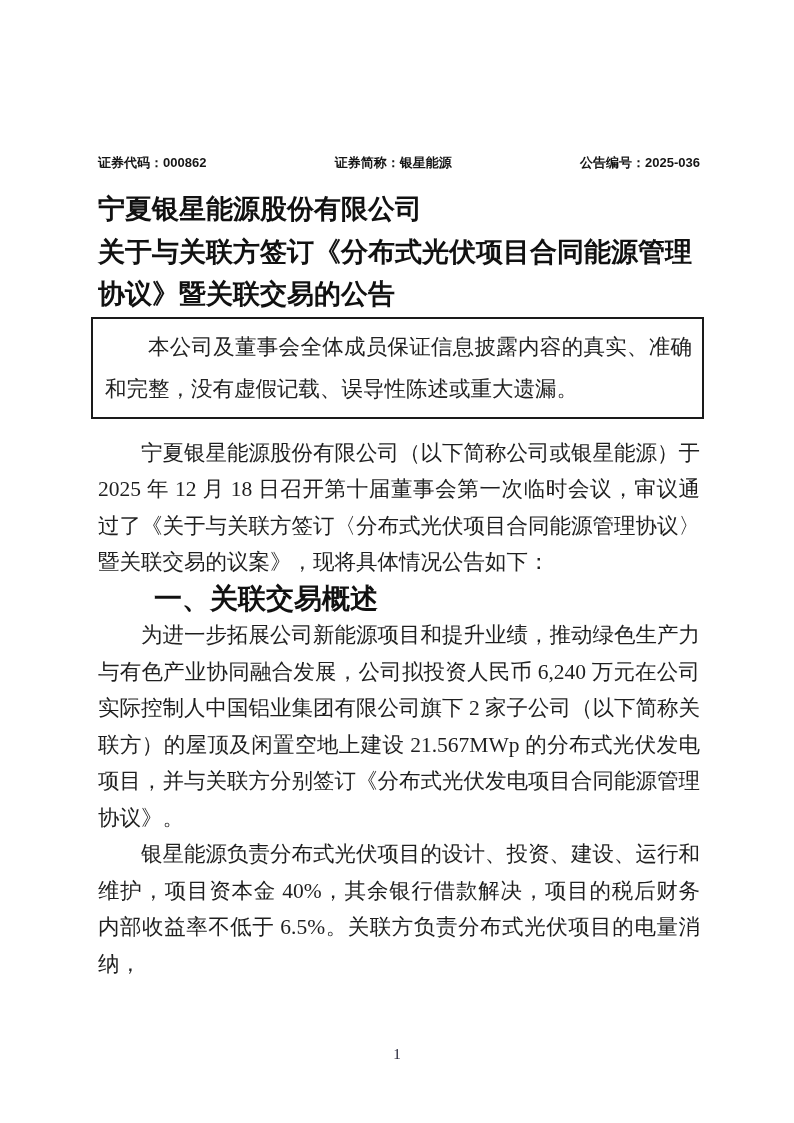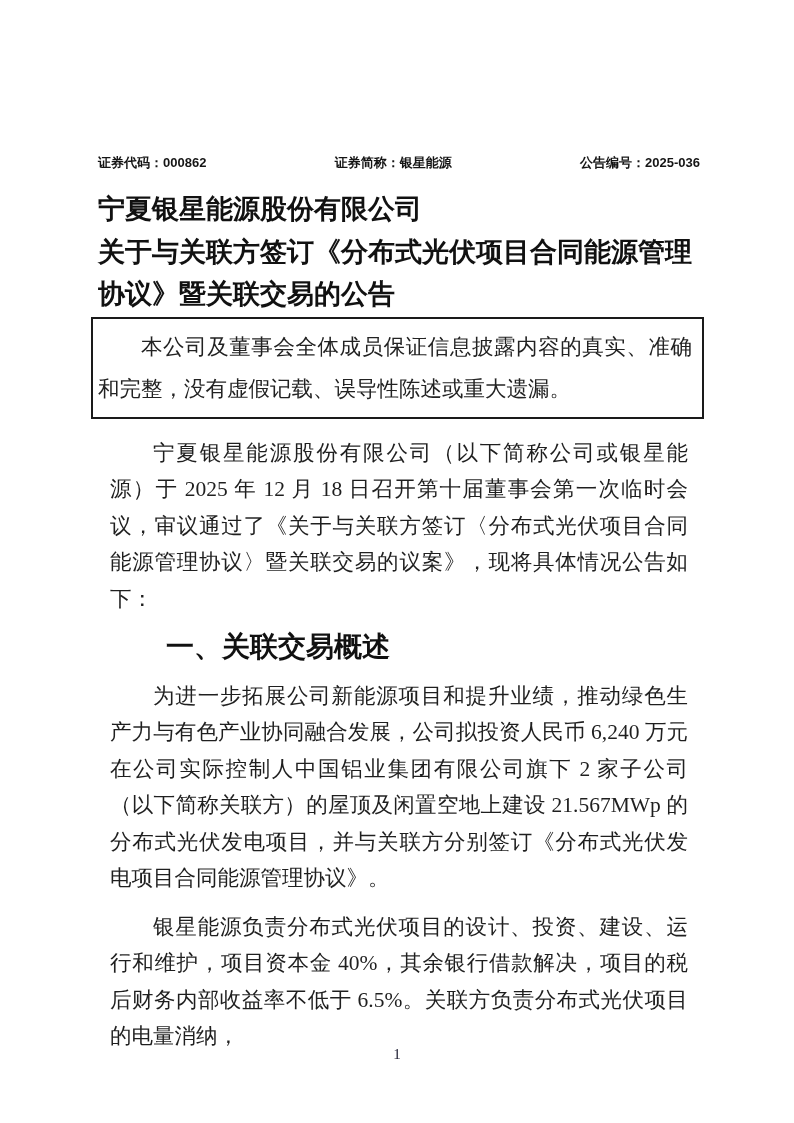--- a/index.html
+++ b/index.html
@@ -41,36 +41,36 @@
     line-height: 42.5px;
     color: #111111;
   }
   .title-line {
     white-space: nowrap;
   }
   .disclaimer-box {
     box-sizing: border-box;
     margin: 1px -4px 0 -7px;
     border: 2px solid #1a1a1a;
-    padding: 7px 10px 7px 5px;
+    padding: 7px 10px 7px 12px;
     font-size: 21.5px;
     line-height: 42px;
     text-indent: 2em;
     text-align: justify;
     color: #222222;
   }
   .body-text {
     margin-top: 16px;
     font-size: 21.5px;
     line-height: 36.5px;
     text-align: justify;
     color: #1f1f1f;
   }
   .body-text p {
-    margin: 12px;
+    margin: 0;
     text-indent: 2em;
   }
   .section-heading {
     font-family: "Liberation Sans", "DejaVu Sans", sans-serif;
     font-weight: 700;
     font-size: 28px;
     color: #111111;
   }
   .page-number {
     position: absolute;

